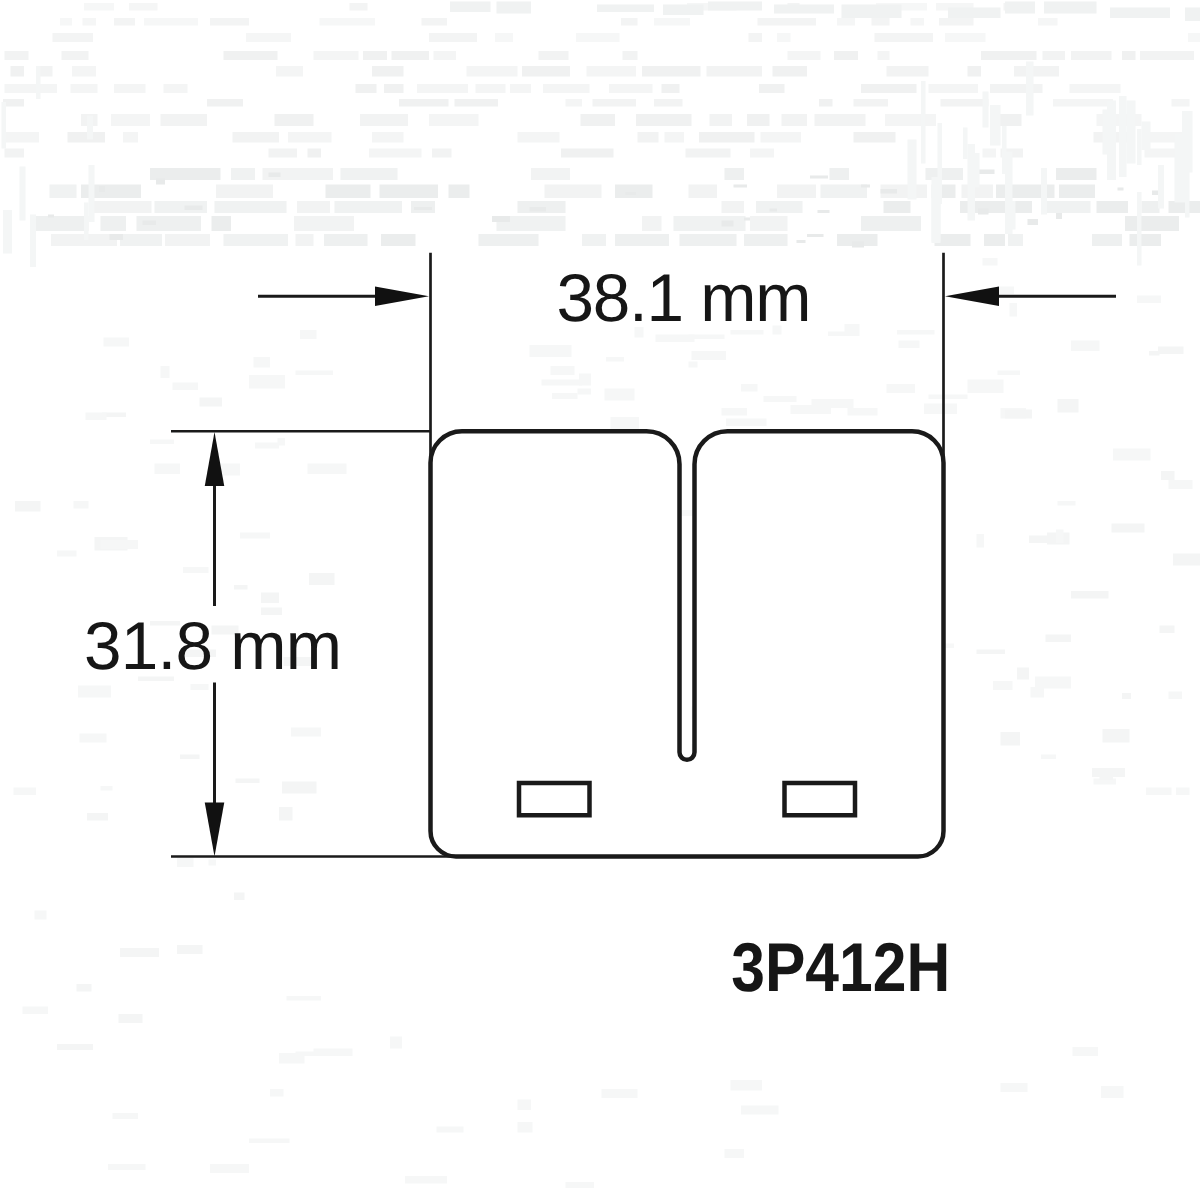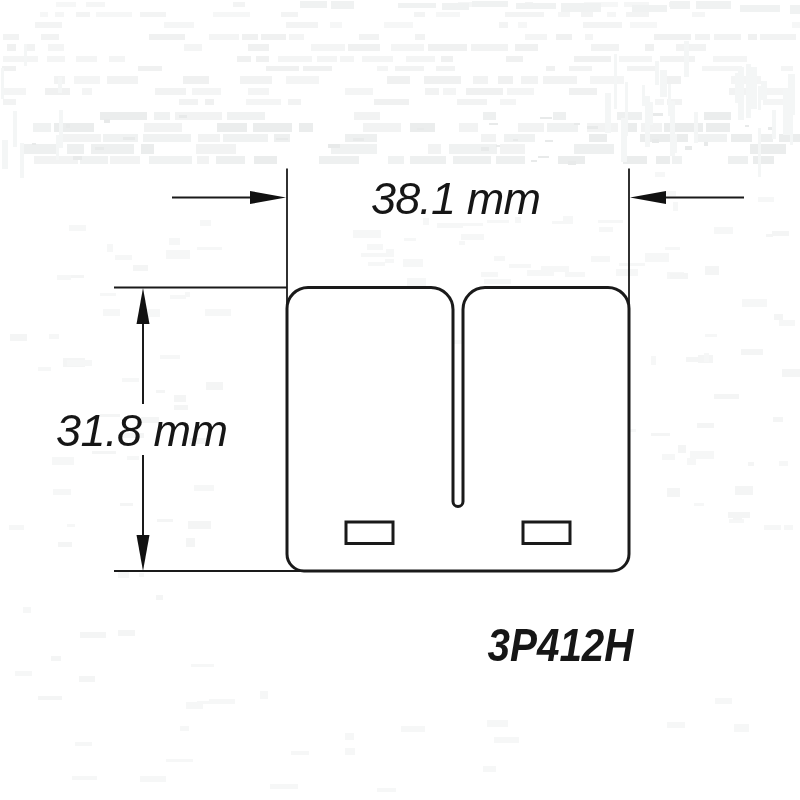--- a/index.html
+++ b/index.html
@@ -1,16 +1,16 @@
 <!DOCTYPE html>
 <html><head>
 <meta charset="utf-8">
 <style>
   html,body{margin:0;padding:0;background:#ffffff;}
-  .page{width:800px;height:800px;position:relative;background:#22c55e;overflow:hidden;font-style:italic;}
+  .page{width:800px;height:800px;position:relative;background:#22c55e;overflow:hidden;}
   svg{display:block;}
   text{font-family:"Liberation Sans", sans-serif;}
 </style>
 </head>
 <body>
 <div class="page">
 <svg width="800" height="800" viewBox="0 0 800 800" xmlns="http://www.w3.org/2000/svg">
 
   <rect x="0" y="0" width="800" height="800" fill="#ffffff"></rect>
 

